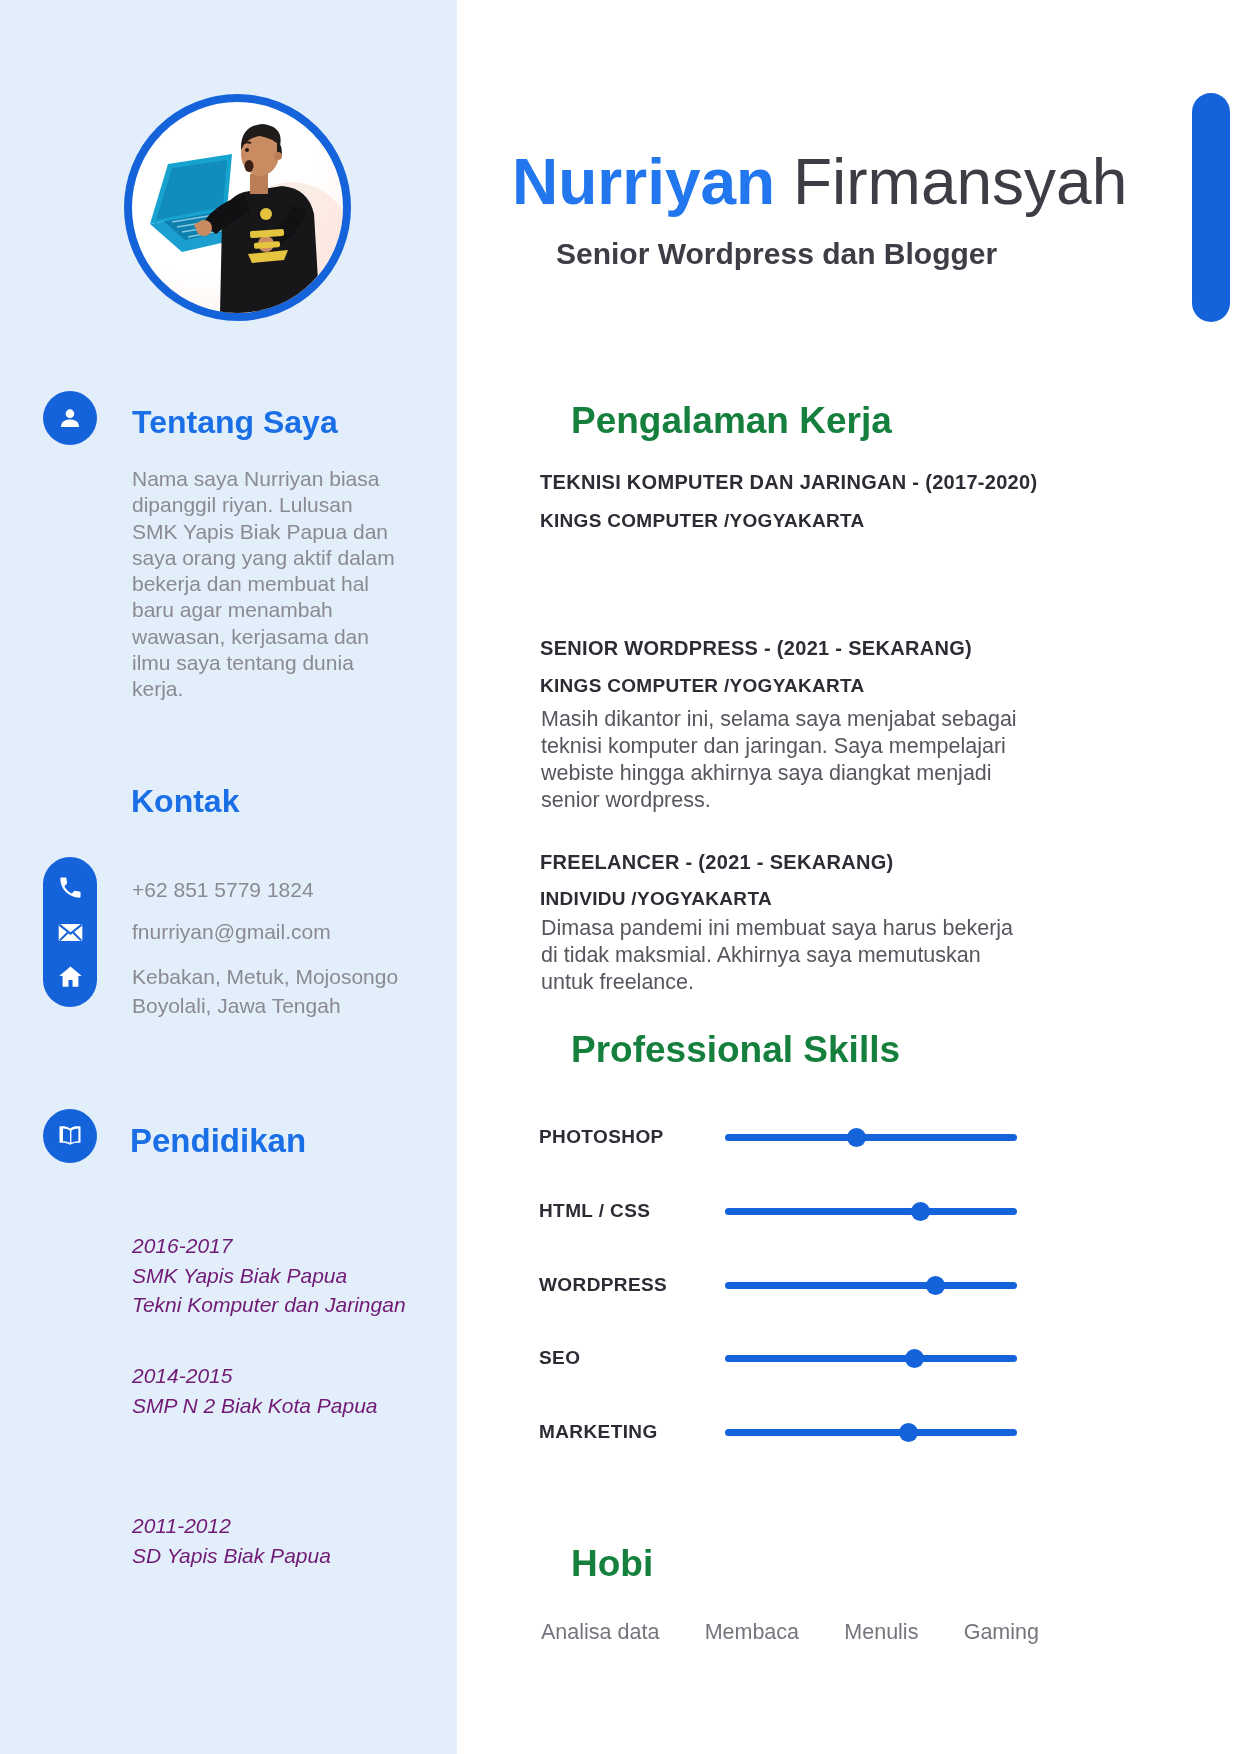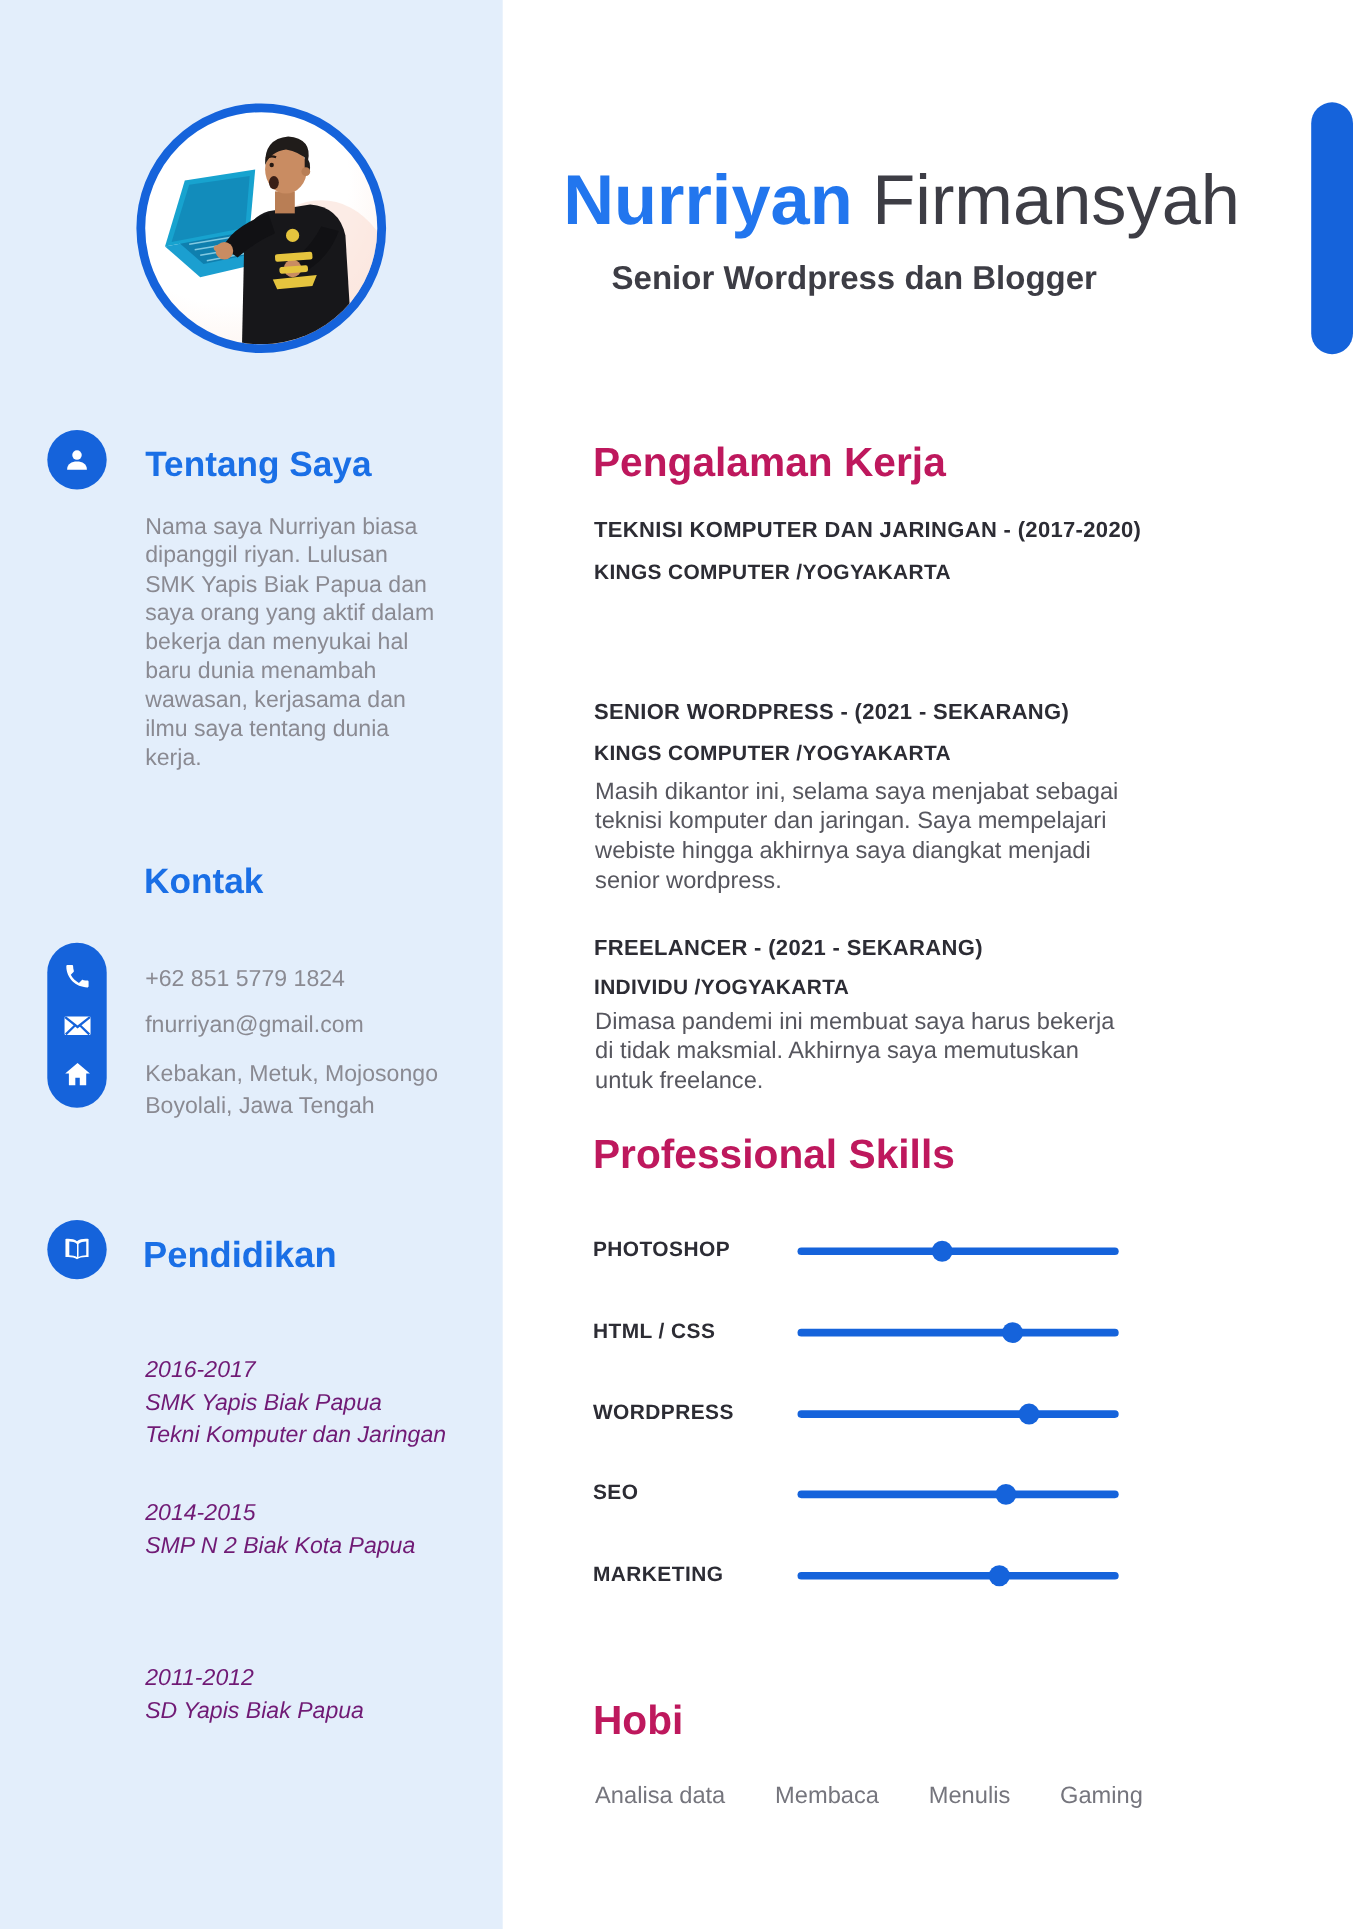--- a/index.html
+++ b/index.html
@@ -21,21 +21,21 @@
   #name .first{color:#2276ee;font-weight:700;}
   #name .last{color:#3d3d45;font-weight:400;}
   #subtitle{left:556px;top:237px;font-size:30px;color:#3d3d45;font-weight:bold;}
   #right-pill{left:1192px;top:93px;width:38px;height:229px;border-radius:19px;background:#1563db;}
   
   .icon-circle{width:54px;height:54px;border-radius:50%;background:#1563db;
     display:flex;align-items:center;justify-content:center;}
   .icon-circle svg{width:28px;height:28px;fill:#ffffff;}
   
   .side-h{font-size:32px;font-weight:700;color:#1a6fe6;}
-  .main-h{font-size:37px;font-weight:700;color:#be185d;}
+  .main-h{font-size:37px;font-weight:700;color:#15803d;margin-left:32px;}
   
   .side-text{font-size:21px;line-height:26.3px;color:#8a8a92;}
   .edu-entry{font-size:21px;line-height:29.5px;color:#701a75;font-style:italic;}
   
   #contact-pill{left:43px;top:857px;width:54px;height:150px;border-radius:27px;background:#1563db;
     display:flex;flex-direction:column;align-items:center;justify-content:space-between;
     padding:17px 0;box-sizing:border-box;}
   #contact-pill svg{width:27px;height:27px;fill:#ffffff;}
   .contact-text{font-size:21px;color:#8a8a92;}
   
@@ -112,21 +112,21 @@
   <div id="subtitle" class="abs">Senior Wordpress dan Blogger</div>
   <div id="right-pill" class="abs"></div>
 
   <div class="abs icon-circle" style="left:43px;top:391px;">
     <svg viewBox="0 0 24 24">
         <circle cx="12" cy="8.3" r="3.7"></circle>
         <path d="M4.3 19.5c0-4.2 3.5-6.2 7.7-6.2s7.7 2 7.7 6.2v.3H4.3z"></path>
       </svg>
   </div>
   <div class="abs side-h" style="left:132px;top:404px;">Tentang Saya</div>
-  <div class="abs side-text" style="left:132px;top:466px;width:266px;">Nama saya Nurriyan biasa dipanggil riyan. Lulusan SMK Yapis Biak Papua dan saya orang yang aktif dalam bekerja dan menyukai hal baru dunia menambah wawasan, kerjasama dan ilmu saya tentang dunia kerja.</div>
+  <div class="abs side-text" style="left:132px;top:466px;width:266px;">Nama saya Nurriyan biasa dipanggil riyan. Lulusan SMK Yapis Biak Papua dan saya orang yang aktif dalam bekerja dan membuat hal baru agar menambah wawasan, kerjasama dan ilmu saya tentang dunia kerja.</div>
 
   <div class="abs side-h" style="left:131px;top:783px;">Kontak</div>
   <div id="contact-pill" class="abs">
     <svg viewBox="0 0 24 24">
         <path d="M6.54 10.79c1.44 2.83 3.76 5.14 6.59 6.59l2.2-2.2c.27-.27.67-.36 1.02-.24 1.12.37 2.33.57 3.57.57.55 0 1 .45 1 1V20c0 .55-.45 1-1 1-9.39 0-17-7.61-17-17 0-.55.45-1 1-1h3.5c.55 0 1 .45 1 1 0 1.25.2 2.45.57 3.57.11.35.03.74-.25 1.02l-2.2 2.2z"></path>
       </svg>
     <svg viewBox="0 0 24 24">
         <path d="M2.5 4.5h19a1 1 0 0 1 1 1v13a1 1 0 0 1-1 1h-19a1 1 0 0 1-1-1v-13a1 1 0 0 1 1-1z"></path>
         <path d="M2 5l10 8L22 5" stroke="#1563db" stroke-width="1.8" fill="none"></path>
         <path d="M2.5 19l7.2-7M21.5 19l-7.2-7" stroke="#1563db" stroke-width="1.8"></path>

